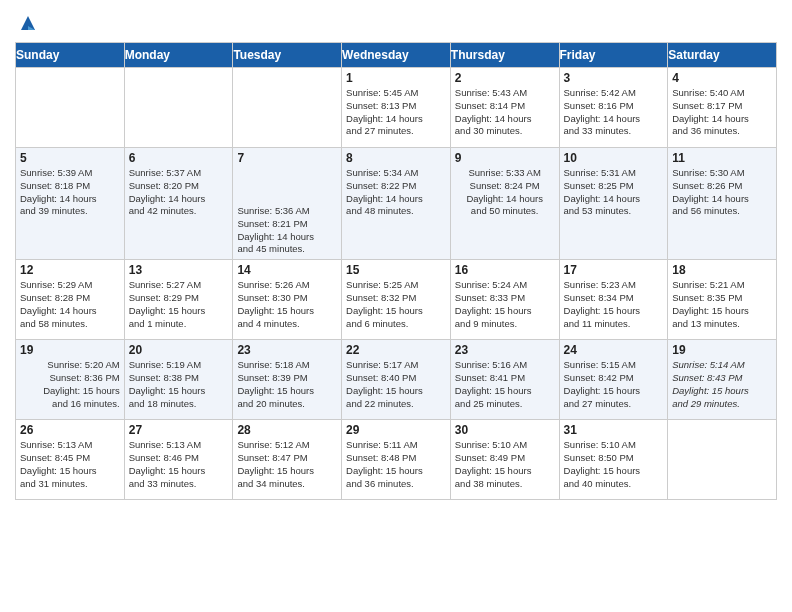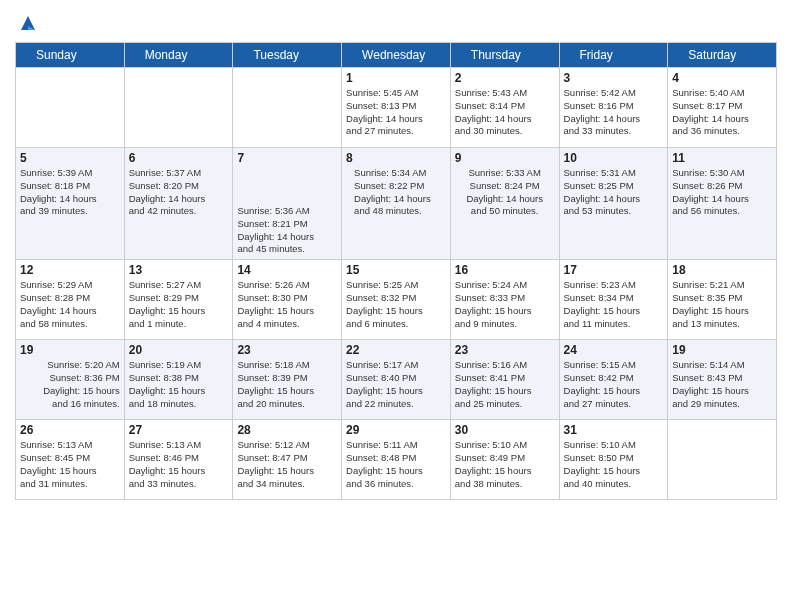--- a/index.html
+++ b/index.html
@@ -53,22 +53,22 @@
     }
     .calendar {
       width: 100%;
       border-collapse: collapse;
       table-layout: fixed;
     }
     .calendar thead th {
       background-color: #1a5fa8;
       color: #fff;
       font-size: 12px;
-      font-weight: normal;
-      padding: 5px 20px;
+      font-weight: bold;
+      padding: 5px 0;
       text-align: left;
       border: 1px solid #ccc;
       margin-top: 12px;
     }
     .calendar tbody td {
       border: 1px solid #ccc;
       vertical-align: top;
       padding: 3px 4px;
       font-size: 10px;
       color: #333;
@@ -178,21 +178,21 @@
           </td>
           <td>
             <div class="day-number">7</div>
             <div class="day-info" style="white-space: pre-line; margin-top: 40px;">Sunrise: 5:36 AM
 Sunset: 8:21 PM
 Daylight: 14 hours
 and 45 minutes.</div>
           </td>
           <td>
             <div class="day-number">8</div>
-            <div class="day-info" style="white-space: pre-line; margin-left: 8px;">Sunrise: 5:34 AM
+            <div class="day-info" style="white-space: pre-line;">Sunrise: 5:34 AM
 Sunset: 8:22 PM
 Daylight: 14 hours
 and 48 minutes.</div>
           </td>
           <td>
             <div class="day-number">9</div>
             <div class="day-info" style="white-space: pre-line; text-align: center;">Sunrise: 5:33 AM
 Sunset: 8:24 PM
 Daylight: 14 hours
 and 50 minutes.</div>
@@ -301,21 +301,21 @@
           </td>
           <td>
             <div class="day-number">24</div>
             <div class="day-info" style="white-space: pre-line;">Sunrise: 5:15 AM
 Sunset: 8:42 PM
 Daylight: 15 hours
 and 27 minutes.</div>
           </td>
           <td>
             <div class="day-number">19</div>
-            <div class="day-info" style="white-space: pre-line;">Sunrise: 5:14 AM
+            <div class="day-info" style="white-space: pre-line; font-style: italic;">Sunrise: 5:14 AM
 Sunset: 8:43 PM
 Daylight: 15 hours
 and 29 minutes.</div>
           </td>
         </tr>
         <tr>
           <td>
             <div class="day-number">26</div>
             <div class="day-info" style="white-space: pre-line;">Sunrise: 5:13 AM
 Sunset: 8:45 PM

